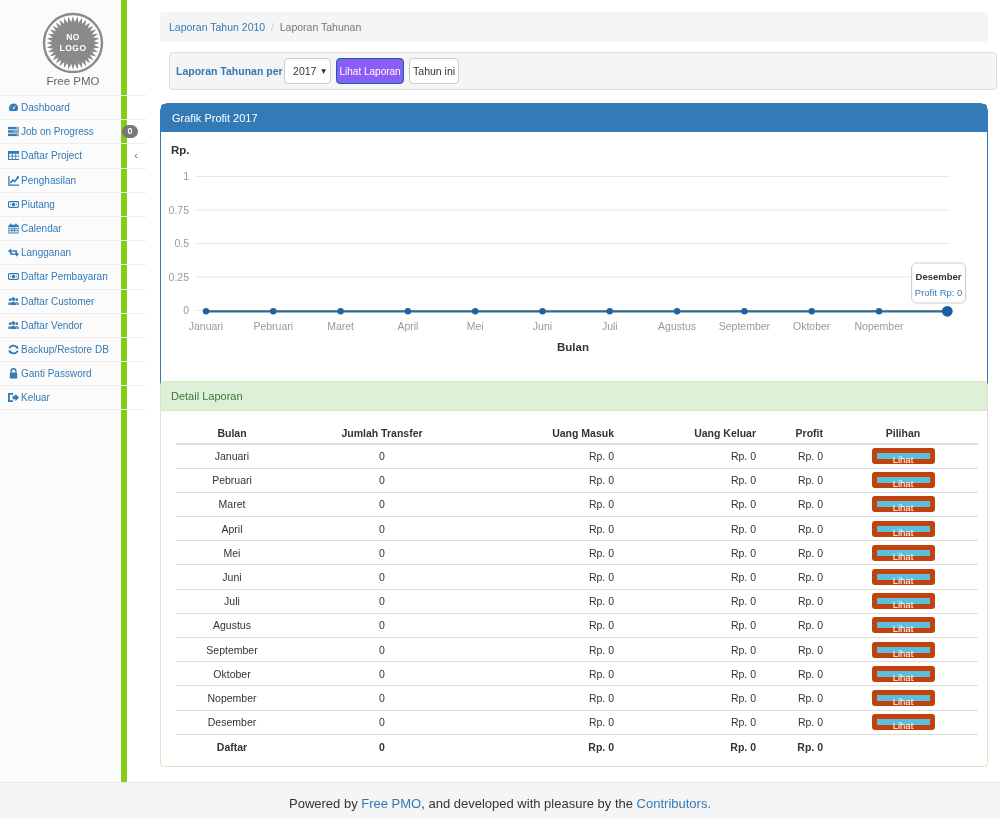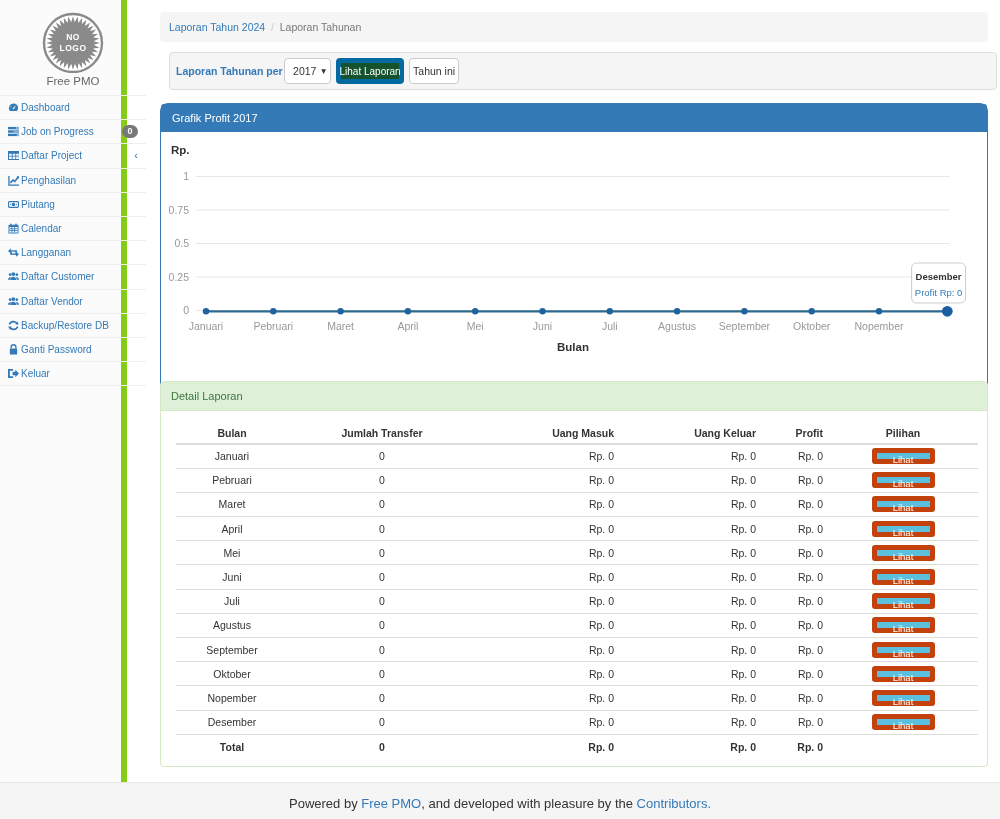--- a/index.html
+++ b/index.html
@@ -16,21 +16,21 @@
 .chev { position:absolute; right:8px; top:6px; color:#337ab7; font-size:11px; line-height:11px; }
 #content { position:absolute; left:147px; top:0; width:853px; height:782px; background:#fff; }
 .bcrumb { position:absolute; left:13px; top:12px; width:828px; height:30px; background:#f5f5f5; border-radius:4px; line-height:30px; padding-left:9px; color:#ccc; }
 .bcrumb a { color:#337ab7; }
 .bcrumb .act { color:#777; }
 .formpanel { position:absolute; left:22px; top:52px; width:828px; height:38px; background:#f5f5f5; border:1px solid #ddd; border-radius:4px; display:flex; align-items:center; padding-left:6px; }
 .formpanel label { font-weight:bold; color:#337ab7; font-size:10.5px; }
 .sel { margin-left:1.5px; width:47px; height:26px; background:#fff; border:1px solid #ccc; border-radius:4px; font-size:10.5px; color:#333; position:relative; line-height:24px; padding-left:8px; }
 .sel:after { content:"▾"; position:absolute; right:4px; top:0; font-size:9.5px; color:#333; }
 .btn { height:26px; border-radius:4px; font-size:10px; display:inline-flex; align-items:center; justify-content:center; margin-left:5px; white-space:nowrap; }
-.btn-info { background:#14532d; border:5px solid #0369a1; color:#fff; }
+.btn-info { background:#8b5cf6; border:1px solid #0369a1; color:#fff; }
 .btn-default { background:#fff; border:1px solid #ccc; color:#333; }
 .chartpanel { position:absolute; left:13px; top:103px; width:828px; height:338px; border:1px solid #337ab7; border-radius:8px; }
 .chartpanel .hd { height:28px; background:#337ab7; border-radius:3px 3px 0 0; color:#fff; font-size:11px; line-height:28px; padding-left:11px; }
 .tablepanel { position:absolute; left:13px; top:381px; width:828px; height:386px; border:1px solid #d6e9c6; border-radius:4px; background:#fff; }
 .tablepanel .hd { height:28.5px; background:#dff0d8; border-bottom:1px solid #d6e9c6; border-radius:3px 3px 0 0; color:#3c763d; font-size:11px; line-height:28.5px; padding-left:10px; }
 table.rep { position:absolute; left:15px; top:12.5px; width:802px; border-collapse:collapse; font-size:10.5px; }
 table.rep th { border-bottom:2px solid #ddd; padding:0 5px; height:21px; font-weight:bold; }
 table.rep td { border-top:1px solid #ddd; padding:0 5px; height:24.2px; }
 table.rep .c { text-align:center; }
 table.rep .r { text-align:right; }
@@ -104,20 +104,28 @@
             <polygon fill="#337ab7" points="0,4.0 3.6,0.9 3.6,7.1"></polygon>
             <rect fill="#337ab7" x="2.8" y="3.2" width="7.5" height="1.6"></rect>
             <rect fill="#337ab7" x="8.7" y="3.2" width="1.6" height="4.4"></rect>
             <rect fill="#337ab7" x="2.9" y="6.9" width="7" height="1.6"></rect>
             <rect fill="#337ab7" x="2.9" y="5.2" width="1.6" height="3.3"></rect>
             <polygon fill="#337ab7" points="13,7.7 9.4,10.8 9.4,4.6"></polygon>
           </svg>Langganan</a>
       </li>
     <li>
         <a><svg width="13" height="12" viewBox="0 0 13 12">
+            <rect x="0.6" y="2.6" width="11.8" height="6.8" rx="1.2" fill="none" stroke="#337ab7" stroke-width="1.3"></rect>
+            <circle cx="6.5" cy="6" r="2.1" fill="#337ab7"></circle>
+            <rect x="2.4" y="5.1" width="0.9" height="1.8" fill="#337ab7"></rect>
+            <rect x="9.8" y="5.1" width="0.9" height="1.8" fill="#337ab7"></rect>
+          </svg>Daftar Pembayaran</a>
+      </li>
+    <li>
+        <a><svg width="13" height="12" viewBox="0 0 13 12">
             <circle cx="6.3" cy="3.1" r="2.2" fill="#337ab7"></circle>
             <path fill="#337ab7" d="M2.7 10c0-2.3 1.6-3.8 3.6-3.8 2 0 3.6 1.5 3.6 3.8z"></path>
             <circle cx="2.6" cy="3.9" r="1.6" fill="#337ab7"></circle>
             <path fill="#337ab7" d="M0 9.9c0-1.8 1.1-3 2.7-3 .4 0 .8.1 1.2.3-.8.7-1.3 1.7-1.3 2.7z"></path>
             <circle cx="10.4" cy="3.9" r="1.6" fill="#337ab7"></circle>
             <path fill="#337ab7" d="M13 9.9c0-1.8-1.1-3-2.7-3-.4 0-.8.1-1.2.3.8.7 1.3 1.7 1.3 2.7z"></path>
           </svg>Daftar Customer</a>
       </li>
     <li>
         <a><svg width="13" height="12" viewBox="0 0 13 12">
@@ -143,21 +151,21 @@
       </li>
     <li>
         <a><svg width="12" height="12" viewBox="0 0 12 12">
             <path fill="#337ab7" d="M0 1h5.5v2H2v6h3.5v2H0z"></path>
             <path fill="#337ab7" d="M5 4.2h3V1.8L12 6 8 10.2V7.8H5z"></path>
           </svg>Keluar</a>
       </li>
   </ul>
 </div>
 <div id="content">
-  <div class="bcrumb"><a>Laporan Tahun 2024</a>&nbsp; / &nbsp;<span class="act">Laporan Tahunan</span></div>
+  <div class="bcrumb"><a>Laporan Tahun 2010</a>&nbsp; / &nbsp;<span class="act">Laporan Tahunan</span></div>
   <div class="formpanel">
     <label>Laporan Tahunan per</label>
     <span class="sel">2017</span>
     <span class="btn btn-info" style="width:68px;">Lihat Laporan</span>
     <span class="btn btn-default" style="width:50px; font-size:10.5px;">Tahun ini</span>
   </div>
   <div class="chartpanel">
     <div class="hd">Grafik Profit 2017</div>
     <svg id="chart" width="826" height="231" viewBox="0 0 826 231">
 <line x1="35" y1="44.5" x2="789" y2="44.5" stroke="#e7e7e7" stroke-width="1"></line>
@@ -314,21 +322,21 @@
             </tr>
 <tr>
               <td class="c">Desember</td>
               <td class="c">0</td>
               <td class="r">Rp. 0</td>
               <td class="r">Rp. 0</td>
               <td class="r">Rp. 0</td>
               <td class="c"><span class="btnxs">Lihat Bulanan</span></td>
             </tr>
 <tr>
-              <td class="c" style="font-weight:bold">Total</td>
+              <td class="c" style="font-weight:bold">Daftar</td>
               <td class="c" style="font-weight:bold">0</td>
               <td class="r" style="font-weight:bold">Rp. 0</td>
               <td class="r" style="font-weight:bold">Rp. 0</td>
               <td class="r" style="font-weight:bold">Rp. 0</td>
               <td></td>
             </tr>
 </tbody>
       </table>
     </div>
   </div>

